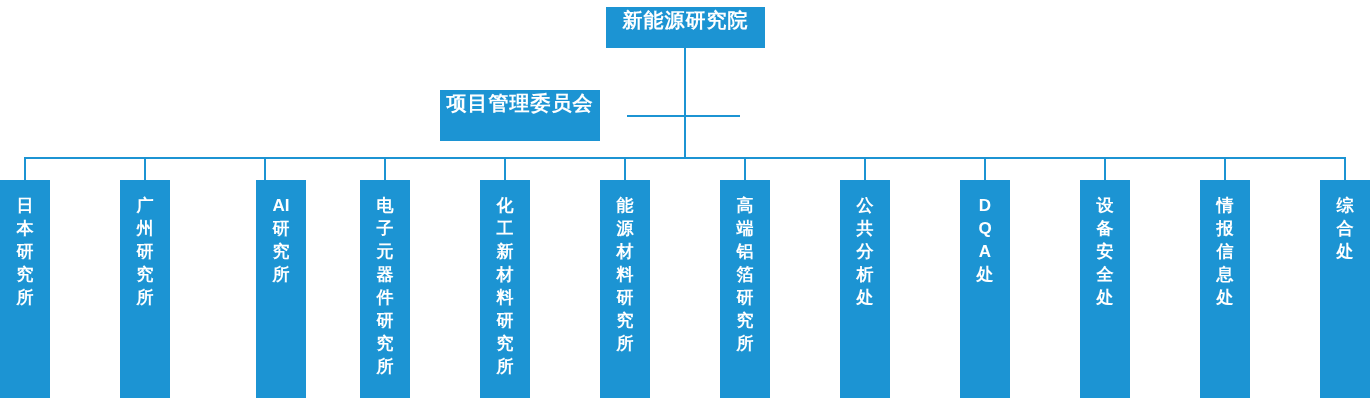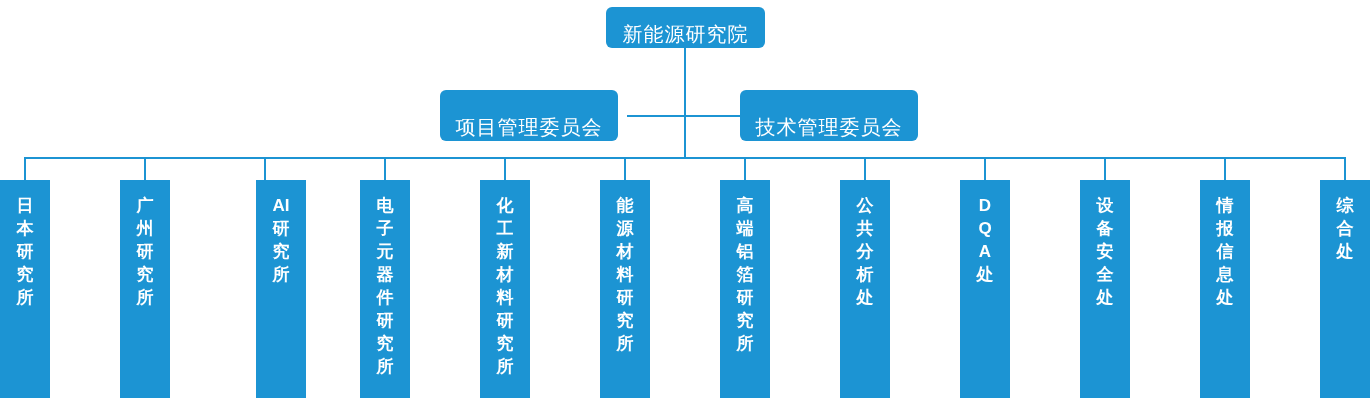--- a/index.html
+++ b/index.html
@@ -12,38 +12,37 @@
     height: 400px;
     background: #ffffff;
     overflow: hidden;
     --blue: #1C94D3;
   }
 
   .node {
     position: absolute;
     background: var(--blue);
     color: #ffffff;
-    font-weight: normal;
+    font-weight: bold;
     display: flex;
-    align-items: flex-end;
+    align-items: flex-start;
     justify-content: center;
     white-space: nowrap;
-    border-radius: 6px;
   }
 
   .root {
     left: 606px; top: 7px;
     width: 159px; height: 41px;
     font-size: 20px;
     letter-spacing: 1px;
   }
 
   .committee {
     top: 90px;
-    width: 178px; height: 51px;
+    width: 160px; height: 51px;
     font-size: 20px;
     letter-spacing: 1px;
   }
   .committee.c-left  { left: 440px; }
   .committee.c-right { left: 740px; }
 
   .line {
     position: absolute;
     background: var(--blue);
   }
@@ -85,23 +84,20 @@
   <div class="line rail"></div>
 
   <div class="node root">
     <span>新能源研究院</span>
   </div>
 
   <div class="node committee c-left">
     <span>项目管理委员会</span>
   </div>
 
-  <div class="node committee c-right">
-    <span>技术管理委员会</span>
-  </div>
 
   <div id="departments-row">
       <div class="stub" style="left: 24px;"></div>
       <div class="dept" title="日本研究所" style="left: 0px;">
         <div class="dept-char">日</div>
         <div class="dept-char">本</div>
         <div class="dept-char">研</div>
         <div class="dept-char">究</div>
         <div class="dept-char">所</div>
       </div>

